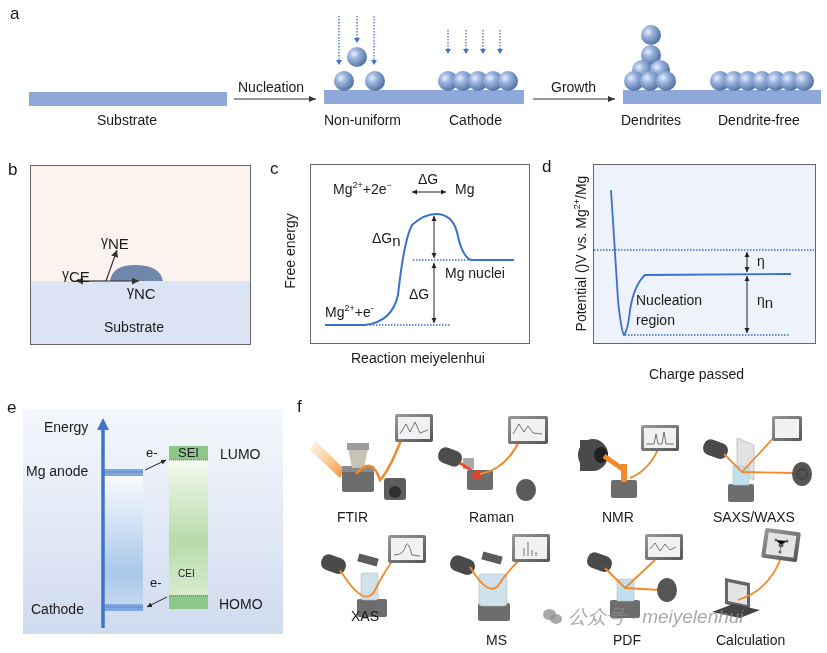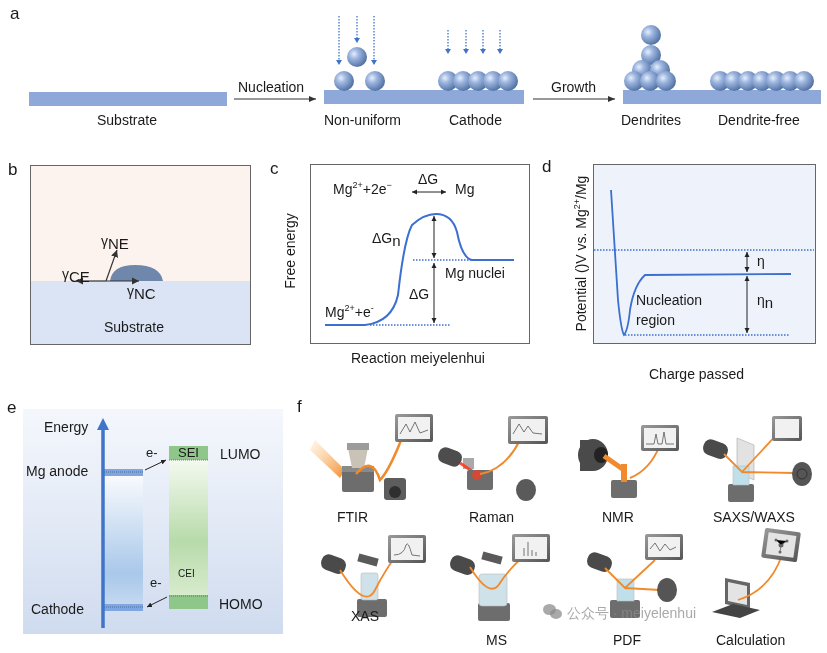--- a/index.html
+++ b/index.html
@@ -320,19 +320,19 @@
 
 <div class="lbl" style="left:337px;top:509px;">FTIR</div>
 <div class="lbl" style="left:469px;top:509px;">Raman</div>
 <div class="lbl" style="left:602px;top:509px;">NMR</div>
 <div class="lbl" style="left:713px;top:509px;">SAXS/WAXS</div>
 <div class="lbl" style="left:351px;top:608px;">XAS</div>
 <div class="lbl" style="left:486px;top:632px;">MS</div>
 <div class="lbl" style="left:613px;top:632px;">PDF</div>
 <div class="lbl" style="left:716px;top:632px;">Calculation</div>
 
-<div class="abs" style="left:543px;top:604px;font-size:14px;color:rgba(140,140,140,0.75);white-space:nowrap;">
+<div class="abs" style="left:543px;top:604px;font-size:19px;color:rgba(140,140,140,0.75);white-space:nowrap;font-style:italic;">
   <span style="display:inline-block;width:20px;height:16px;position:relative;vertical-align:-2px;">
     <span style="position:absolute;left:0;top:0;width:13px;height:11px;border-radius:50%;background:rgba(140,140,140,0.75);"></span>
     <span style="position:absolute;left:7px;top:5px;width:12px;height:10px;border-radius:50%;background:rgba(140,140,140,0.75);"></span>
   </span>
   <span>公众号 · meiyelenhui</span>
 </div>
 
 </body></html>

